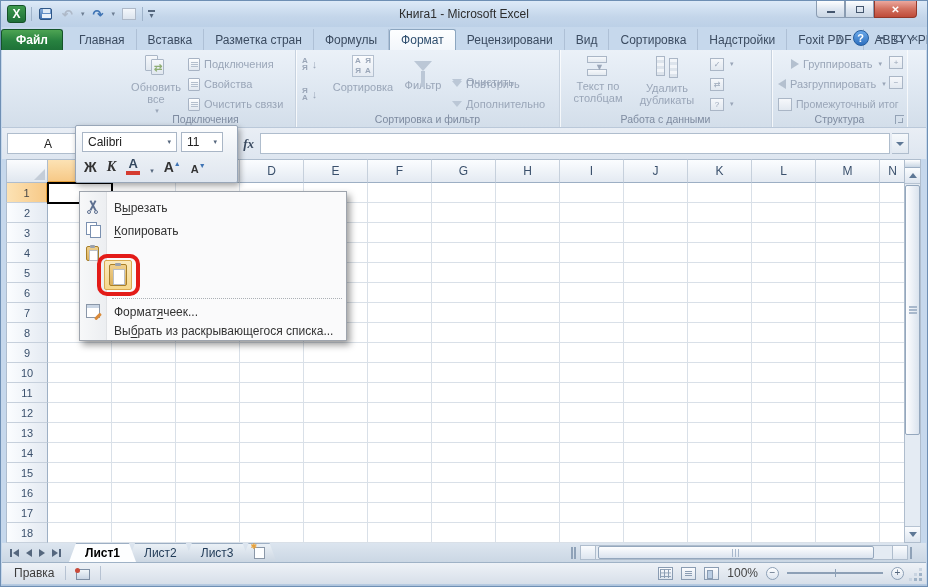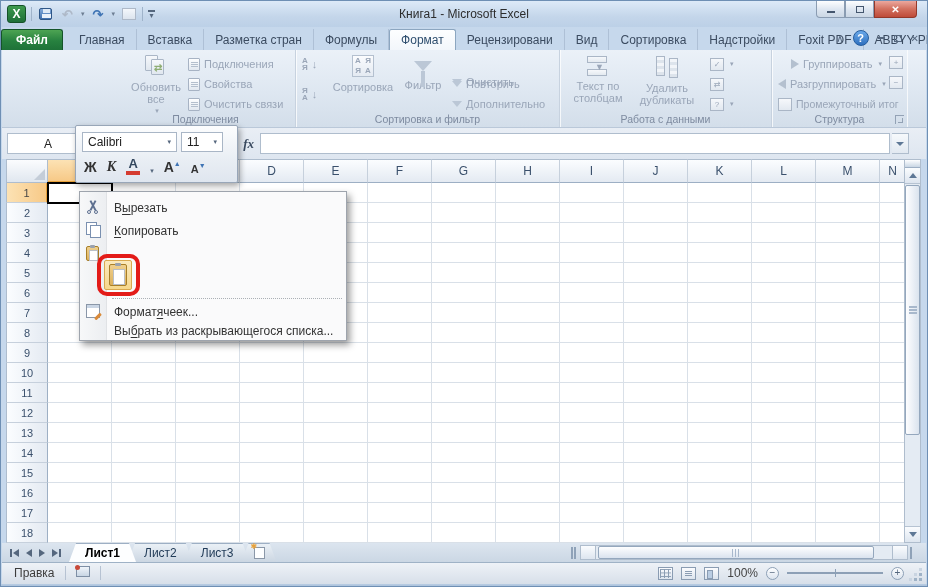--- a/index.html
+++ b/index.html
@@ -162,21 +162,21 @@
   .htrack{width:296px;height:15px;background:#E4EBF3;border:1px solid #AFBDCD;border-left:none;border-right:none;position:relative;}
   .hthumb{position:absolute;left:2px;top:0px;width:276px;height:13px;border:1px solid #94A7BD;border-radius:2px;
     background:linear-gradient(#FEFEFF,#DAE3EE);display:flex;align-items:center;justify-content:center;}
   .hgrip{width:1.5px;height:8px;background:#A8B8CC;box-shadow:3px 0 0 #A8B8CC,-3px 0 0 #A8B8CC;}
   .hsplit2{width:7px;display:flex;align-items:center;justify-content:center;}
   .hsplit2::before{content:"";width:2px;height:12px;background:#8FA2B8;}
 
   
   .statusbar{position:absolute;left:1px;top:561px;right:1px;height:22px;
     background:linear-gradient(#EEF2F7,#D7DFE9);border-top:1px solid #9FB2C6;font-size:12px;color:#3C3C3C;}
-  .sb-left{position:absolute;left:12px;top:3px;display:flex;align-items:flex-start;gap:10px;}
+  .sb-left{position:absolute;left:12px;top:3px;display:flex;align-items:flex-end;gap:10px;}
   .sb-sep{width:1px;height:14px;background:#B6C2D2;}
   .macro-ico{width:14px;height:11px;border:1px solid #7E8FA5;background:linear-gradient(#F0F5FA,#C8D5E4);position:relative;}
   .macro-ico::before{content:"";position:absolute;left:-2px;top:-2px;width:5px;height:5px;border-radius:50%;background:#C94A3A;}
   .sb-right{position:absolute;right:22px;top:3px;display:flex;align-items:center;gap:8px;}
   .view-ico{width:15px;height:13px;border:1px solid #8A9CB2;background:linear-gradient(#FBFCFE,#DCE4EE);position:relative;}
   .view-ico.grid-v::before{content:"";position:absolute;inset:1px;
     background-image:linear-gradient(to right,#8A9CB2 1px,transparent 1px),linear-gradient(to bottom,#8A9CB2 1px,transparent 1px);
     background-size:4px 3.5px;}
   .view-ico.layout-v::before{content:"";position:absolute;left:3px;right:3px;top:3px;height:1px;background:#8A9CB2;box-shadow:0 2px 0 #8A9CB2,0 4px 0 #8A9CB2;}
   .view-ico.break-v::before{content:"";position:absolute;left:2px;top:2px;width:4px;height:7px;border:1px solid #8A9CB2;background:#B9CCE2;}

